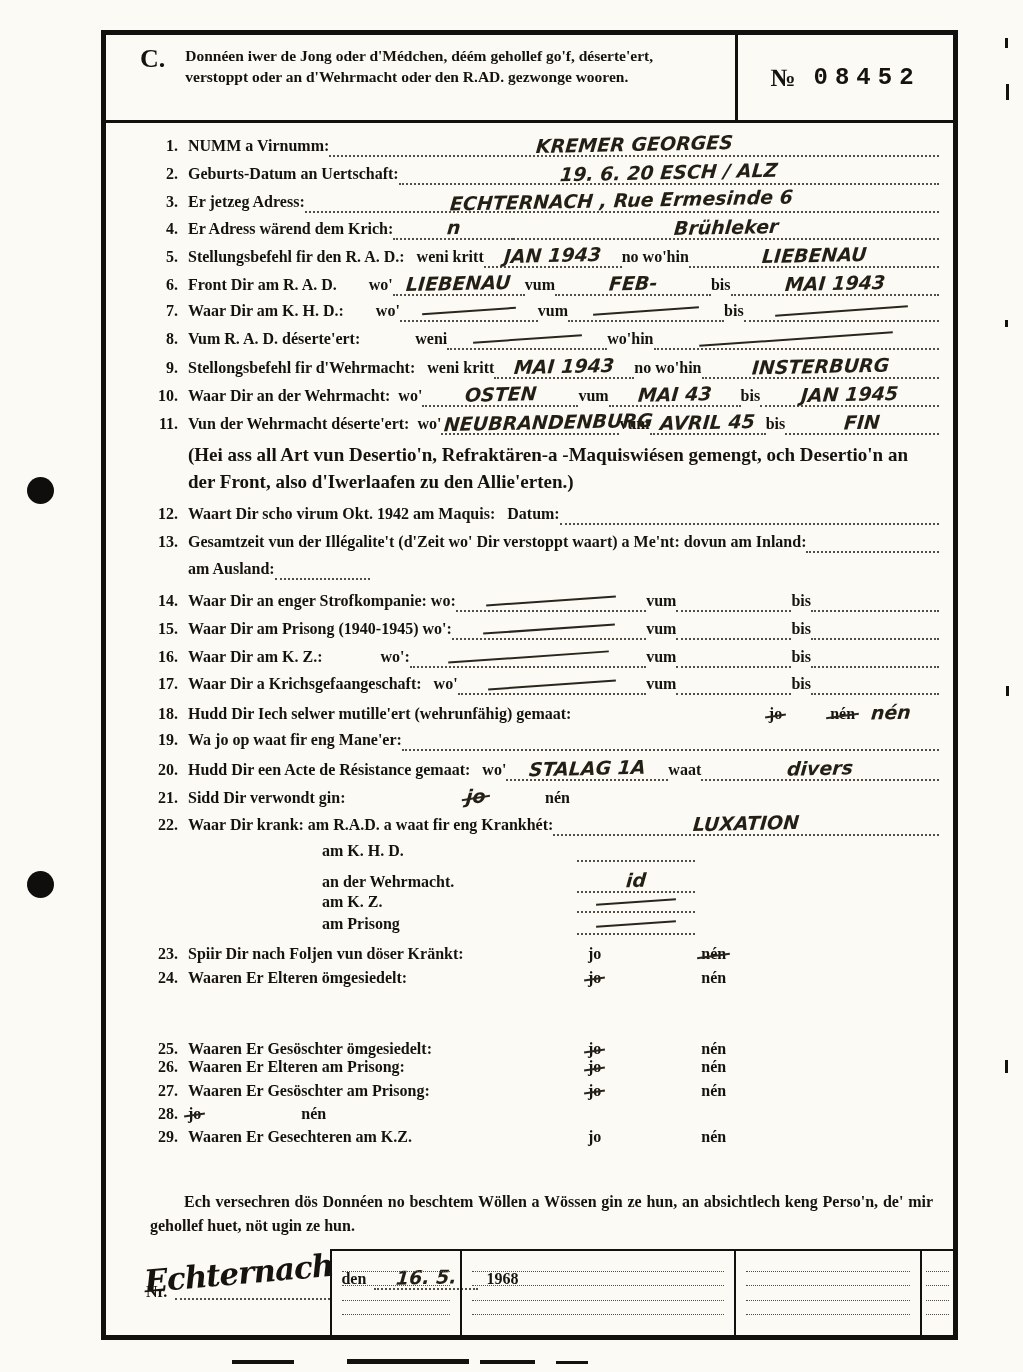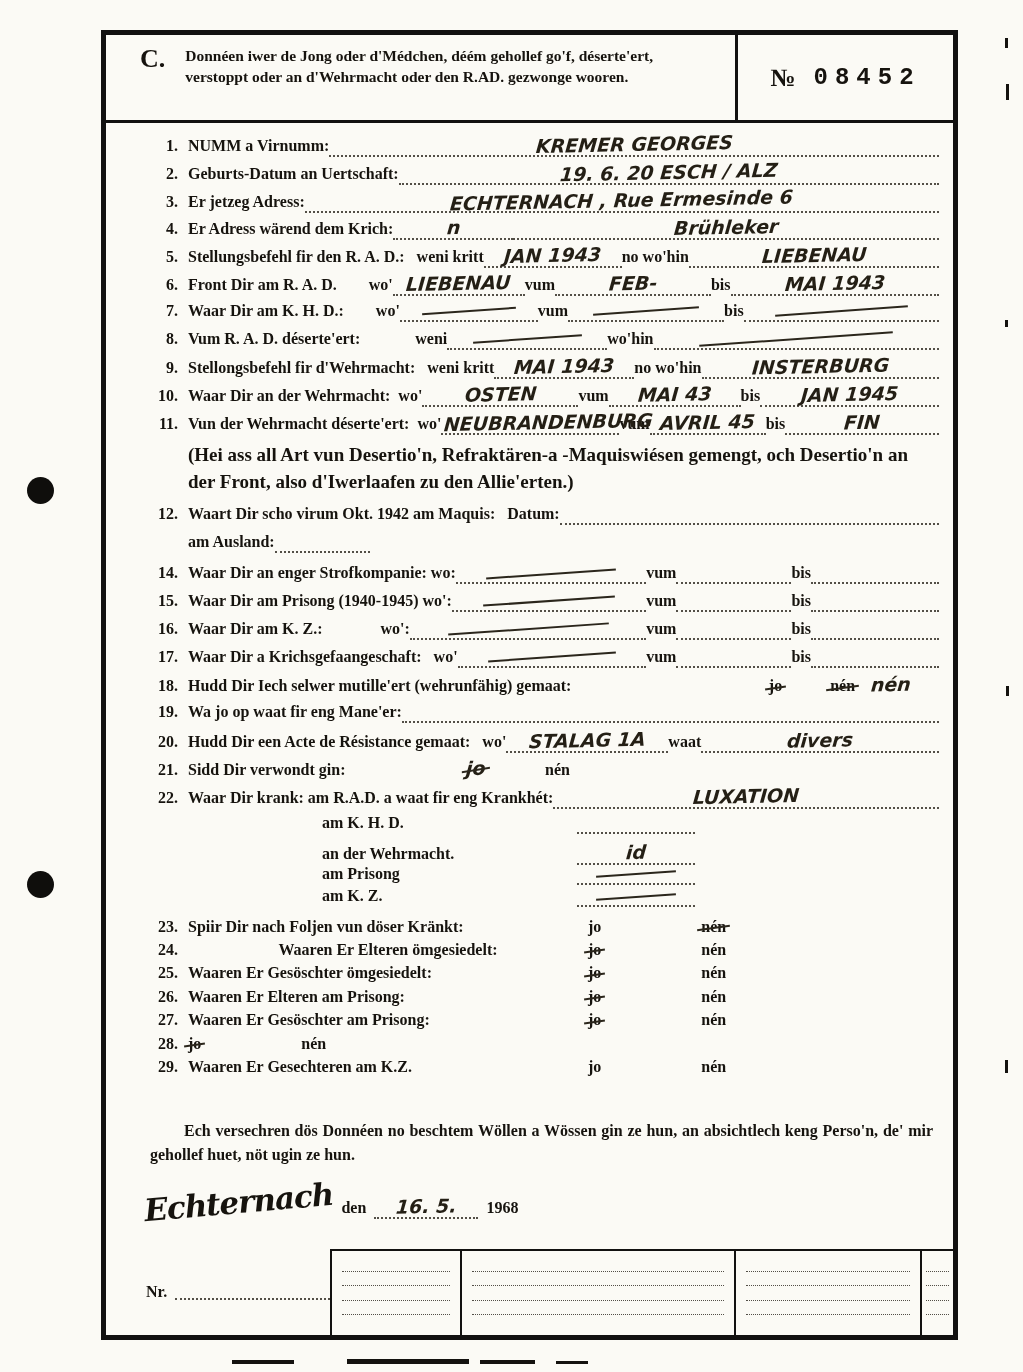--- a/index.html
+++ b/index.html
@@ -176,20 +176,25 @@
             <span class="p">bis</span>
             <span class="h" style="flex: 1 1 30px;"><span class="hw">FIN</span></span>
           </div>
           <div class="note">(Hei ass all Art vun Desertio'n, Refraktären-a -Maquiswiésen gemengt, och Desertio'n an der Front, also d'Iwerlaafen zu den Allie'erten.)</div>
           <div class="line" style="margin-top: 6px;">
             <span class="num">12.</span>
             <span class="p">Waart Dir scho virum Okt. 1942 am Maquis:   Datum:</span>
             <span class="dots" style="flex: 1 1 30px;">&nbsp;</span>
           </div>
           <div class="line">
+            <span class="num">13.</span>
+            <span class="p">Gesamtzeit vun der Illégalite't (d'Zeit wo' Dir verstoppt waart) a Me'nt: dovun am Inland:</span>
+            <span class="dots" style="flex: 1 1 30px;">&nbsp;</span>
+          </div>
+          <div class="line">
             <span class="num"></span>
             <span class="p">am Ausland:</span>
             <span class="dots" style="flex: 0 0 95px; width: 95px;">&nbsp;</span>
           </div>
           <div class="line" style="margin-top: 4px; justify-content: flex-end;">
             <span class="num">14.</span>
             <span class="p">Waar Dir an enger Strofkompanie: wo:</span>
             <span class="dash" style="flex: 1 1 30px;">&nbsp;</span>
             <span class="p">vum</span>
             <span class="dots" style="flex: 0 0 115px; width: 115px;">&nbsp;</span>
@@ -269,49 +274,49 @@
             <span class="spacer" style="flex: 1 1 30px;">&nbsp;</span>
           </div>
           <div class="line sub" style="padding-left: 134px;">
             <span class="num"></span>
             <span class="p" style="flex: 0 0 255px; width: 255px; margin-top: 8px;">an der Wehrmacht.</span>
             <span class="h" style="flex: 0 0 118px; width: 118px;"><span class="hw">id</span></span>
             <span class="spacer" style="flex: 1 1 30px;">&nbsp;</span>
           </div>
           <div class="line sub" style="padding-left: 134px;">
             <span class="num"></span>
+            <span class="p" style="flex: 0 0 255px; width: 255px;">am K. Z.</span>
+            <span class="dash" style="flex: 0 0 118px; width: 118px;">&nbsp;</span>
+            <span class="spacer" style="flex: 1 1 30px;">&nbsp;</span>
+          </div>
+          <div class="line sub" style="padding-left: 134px;">
+            <span class="num"></span>
             <span class="p" style="flex: 0 0 255px; width: 255px;">am Prisong</span>
-            <span class="dash" style="flex: 0 0 118px; width: 118px;">&nbsp;</span>
-            <span class="spacer" style="flex: 1 1 30px;">&nbsp;</span>
-          </div>
-          <div class="line sub" style="padding-left: 134px;">
-            <span class="num"></span>
-            <span class="p" style="flex: 0 0 255px; width: 255px;">am K. Z.</span>
             <span class="dash" style="flex: 0 0 118px; width: 118px;">&nbsp;</span>
             <span class="spacer" style="flex: 1 1 30px;">&nbsp;</span>
           </div>
           <div class="line tight" style="margin-top: 8px;">
             <span class="num">23.</span>
             <span class="p" style="flex: 0 0 400px; width: 400px;">Spiir Dir nach Foljen vun döser Kränkt:</span>
             <span class="p">jo</span>
             <span class="spacer" style="flex: 0 0 100px; width: 100px;">&nbsp;</span>
             <span class="p strike">nén</span>
             <span class="spacer" style="flex: 1 1 30px;">&nbsp;</span>
           </div>
           <div class="line tight">
             <span class="num">24.</span>
-            <span class="p" style="flex: 0 0 400px; width: 400px; text-align: center;">Waaren Er Elteren ömgesiedelt:</span>
+            <span class="p" style="flex: 0 0 400px; width: 400px;">Waaren Er Elteren ömgesiedelt:</span>
             <span class="p strike">jo</span>
             <span class="spacer" style="flex: 0 0 100px; width: 100px;">&nbsp;</span>
             <span class="p">nén</span>
             <span class="spacer" style="flex: 1 1 30px;">&nbsp;</span>
           </div>
           <div class="line tight">
             <span class="num">25.</span>
-            <span class="p" style="flex: 0 0 400px; width: 400px;">Waaren Er Gesöschter ömgesiedelt:</span>
+            <span class="p" style="flex: 0 0 400px; width: 400px; margin-top: 48px;">Waaren Er Gesöschter ömgesiedelt:</span>
             <span class="p strike">jo</span>
             <span class="spacer" style="flex: 0 0 100px; width: 100px;">&nbsp;</span>
             <span class="p">nén</span>
             <span class="spacer" style="flex: 1 1 30px;">&nbsp;</span>
           </div>
           <div class="line tight">
             <span class="num">26.</span>
             <span class="p" style="flex: 0 0 400px; width: 400px;">Waaren Er Elteren am Prisong:</span>
             <span class="p strike">jo</span>
             <span class="spacer" style="flex: 0 0 100px; width: 100px;">&nbsp;</span>

